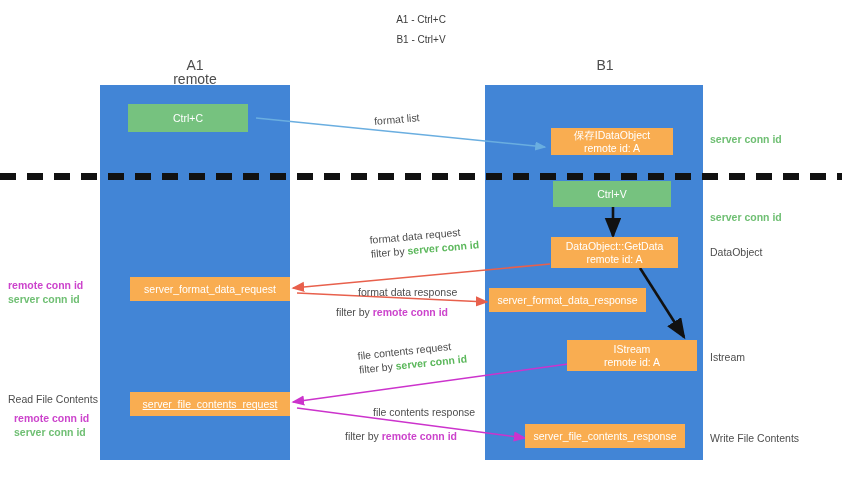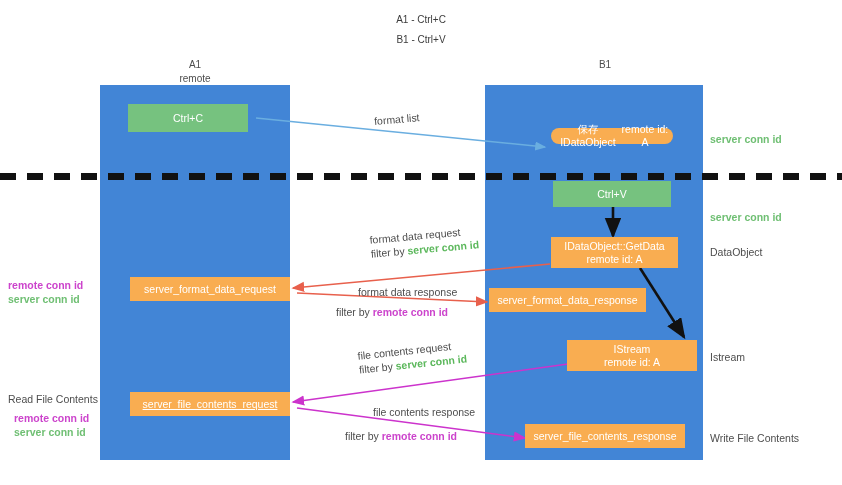--- a/index.html
+++ b/index.html
@@ -14,21 +14,21 @@
   #stage{position:absolute;left:0;top:0;width:842px;height:485px;}
 
   
   .title{
     position:absolute;left:0;top:10px;width:842px;
     text-align:center;font-size:10px;line-height:20px;color:#3c3c3c;
   }
 
   
   .lane-head{
-    position:absolute;text-align:center;font-size:10px;line-height:14px;color:#4d4d4d;
+    position:absolute;text-align:center;font-size:14px;line-height:14px;color:#4d4d4d;
   }
 
   
   .lane{
     position:absolute;background:#4285d6;
   }
 
   
   .node{
     position:absolute;
@@ -124,31 +124,31 @@
   <div class="dashline">
     <svg width="842" height="9" viewBox="0 0 842 9">
       <line x1="0" y1="4.5" x2="842" y2="4.5" stroke="#111111" stroke-width="7" stroke-dasharray="16 11"></line>
     </svg>
   </div>
 
   <div class="node green" style="left:128px;top:104px;width:120px;height:28px;">
     <span>Ctrl+C</span>
   </div>
 
-  <div class="node orange" style="left:551px;top:128px;width:122px;height:16px;flex-direction:row;border-radius:10px;">
+  <div class="node orange" style="left:551px;top:128px;width:122px;height:27px;flex-direction:column;">
     <span>保存IDataObject</span>
     <span>remote id: A</span>
   </div>
 
   <div class="node green" style="left:553px;top:181px;width:118px;height:26px;">
     <span>Ctrl+V</span>
   </div>
 
   <div class="node orange" style="left:551px;top:237px;width:127px;height:31px;flex-direction:column;">
-    <span>IDataObject::GetData</span>
+    <span>DataObject::GetData</span>
     <span>remote id: A</span>
   </div>
 
   <div class="node orange" style="left:130px;top:277px;width:160px;height:24px;">
     <span>server_format_data_request</span>
   </div>
 
   <div class="node orange" style="left:489px;top:288px;width:157px;height:24px;">
     <span>server_format_data_response</span>
   </div>

